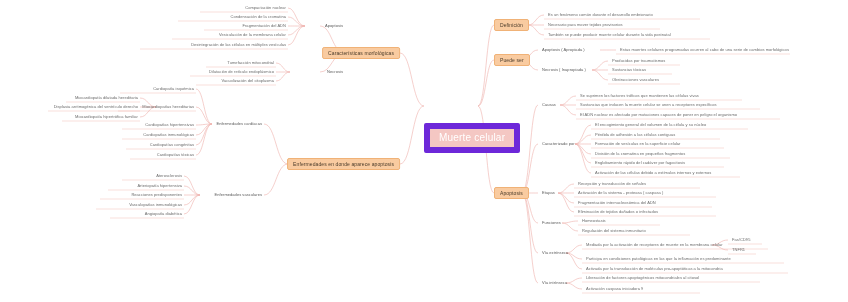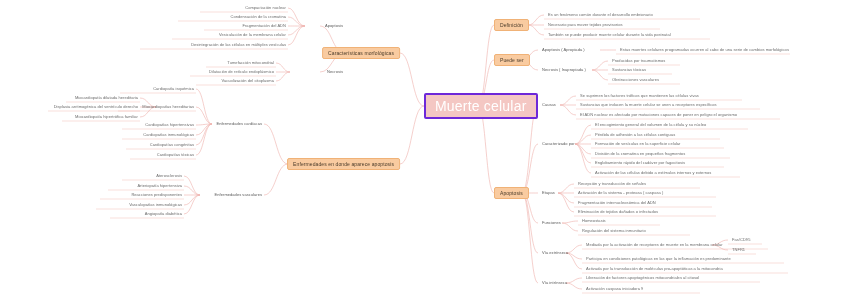--- a/index.html
+++ b/index.html
@@ -6,22 +6,22 @@
   body{width:848px;height:302px;position:relative;overflow:hidden;
        font-family:"Liberation Sans","DejaVu Sans",sans-serif;
        -webkit-font-smoothing:antialiased;}
   #canvas{position:absolute;left:0;top:0;width:848px;height:302px;}
   svg.links{position:absolute;left:0;top:0;width:848px;height:302px;pointer-events:none;}
 
   .node{position:absolute;white-space:nowrap;line-height:1;
         transform:translateY(-50%);}
 
   
-  .root{font-size:14px;color:#ffffff;background:#f4c7c3;border:2px solid #6d28d9;
-        border-radius:2px;padding:4px 9px;letter-spacing:.2px;}
+  .root{font-size:10px;color:#ffffff;background:#f4c7c3;border:6px solid #6d28d9;
+        border-radius:2px;padding:4px 9px;letter-spacing:.2px;margin-top:32px;}
 
   
   .topic{font-size:5px;color:#4a3b2a;background:#f9cba0;border:1px solid #f0b277;
          border-radius:2px;padding:2.5px 5px;letter-spacing:.1px;}
 
   
   .sub{font-size:4px;color:#5a5a5a;letter-spacing:.05px;padding:1px 2px;}
 
   
   .leaf{font-size:4px;color:#6b6b6b;letter-spacing:.05px;padding:1px 2px;}

